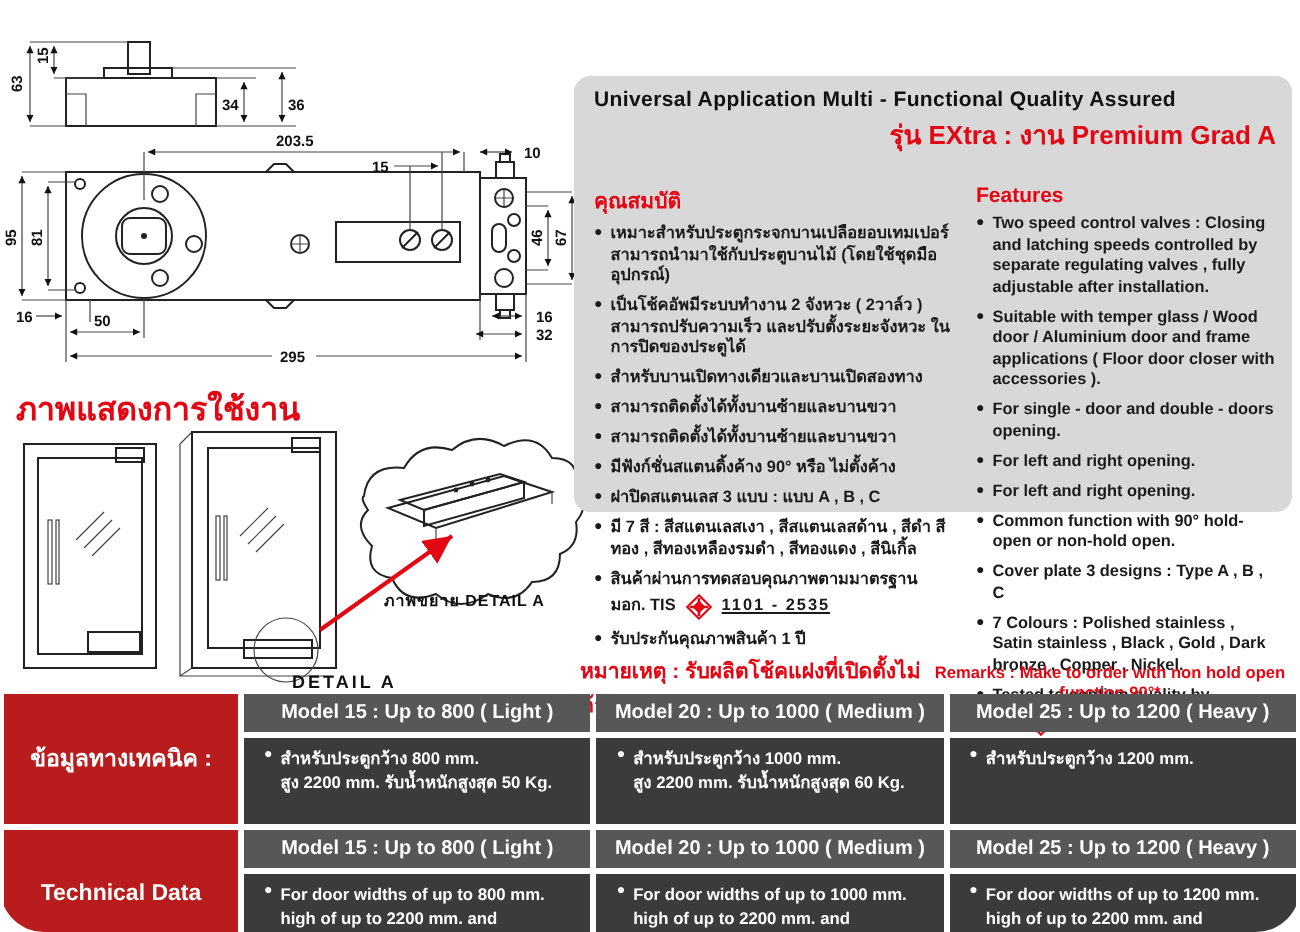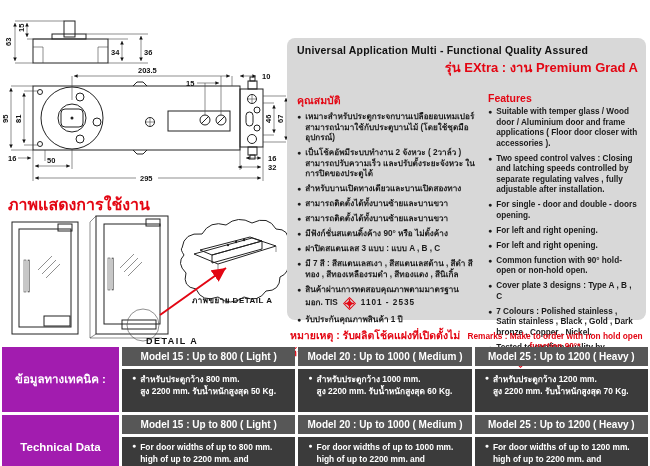--- a/index.html
+++ b/index.html
@@ -1,60 +1,60 @@
 <!DOCTYPE html>
 <html><head>
 <meta charset="utf-8">
 <style>
   * { margin:0; padding:0; box-sizing:border-box; }
   html,body { background:#ffffff; }
   body { font-family:"Liberation Sans","DejaVu Sans",sans-serif; }
-  .sheet { position:relative; width:650px; height:466px; background:#fff; overflow:hidden; }
+  .sheet { position:relative; width:650px; height:466px; background:#fff; overflow:hidden;border-radius:22px; }
 
   
   .drawing-area { position:absolute; left:0; top:0; width:292px; height:192px; }
   .drawing-area svg { display:block; }
   .dim-text { font-size:7.5px; font-weight:bold; fill:#111; }
   .draw-line { stroke:#222; stroke-width:1; fill:none; }
   .thin-line { stroke:#444; stroke-width:0.6; fill:none; }
 
   
   .usage-area { position:absolute; left:0; top:190px; width:292px; height:156px;padding-left:32px; }
   .usage-heading { position:absolute; left:8px; top:2px; font-size:16px; font-weight:bold; color:#e30613; }
   .usage-area svg { position:absolute; left:0; top:18px; }
   .detail-label { font-size:9px; font-weight:bold; fill:#111; letter-spacing:1.5px; }
   .detail-zoom-label { font-size:8px; font-weight:bold; fill:#111; letter-spacing:0.5px; }
 
   
-  .panel { position:absolute; left:287px; top:38px; width:359px; height:282px;
+  .panel { position:absolute; left:287px; top:38px; width:359px; height:218px;
            background:#d8d8d8; border-radius:8px; padding:6px 8px 4px 10px; }
   .panel-title { font-size:10.5px; font-weight:bold; color:#111; letter-spacing:0.2px; }
   .panel-subtitle { font-size:13px; font-weight:bold; color:#e30613; margin-top:1px;text-align:right; }
   .panel-cols { display:flex; margin-top:14px; }
   .col-th { width:184px; margin-right:7px; }
   .col-en { flex:1; }
   .col-heading { font-size:10.5px; font-weight:bold; color:#e30613; margin-bottom:3px; }
   .bullet { display:flex; font-size:8.2px; font-weight:bold; color:#1a1a1a;
             line-height:1.28; margin-bottom:4.5px; }
   .bullet .dot { margin-right:4px; font-size:7px; line-height:1.5; }
   .tis-line2 { display:flex; align-items:center; margin-top:2px; }
   .tis-line2 .tis-logo { margin:0 5px; }
-  .tis-num { letter-spacing:1px; }
+  .tis-num { letter-spacing:1px;text-decoration:underline; }
 
   
   .remarks-row { position:absolute; left:290px; top:327px; width:358px; display:flex;
                  justify-content:space-between; align-items:baseline; }
   .remark-th { font-size:10.5px; font-weight:bold; color:#e30613; }
   .remark-en { font-size:8.3px; font-weight:bold; color:#e30613;text-align:center; }
 
   
   .spec-table { position:absolute; left:2px; top:347px; width:646px; height:117px;
                 display:grid; grid-template-columns:117px 1fr 1fr 1fr; gap:3px; }
   .label-col { display:grid; grid-template-rows:1fr 1fr; gap:3px; }
-  .label-cell { background:#a21caf; color:#fff; display:flex; align-items:center;
+  .label-cell { background:#b91c1c; color:#fff; display:flex; align-items:center;
                 justify-content:center; font-weight:bold; font-size:11.5px; }
   .model-col { display:grid; grid-template-rows:19px 1fr 19px 1fr; gap:3px; }
   .model-header { background:#575757; color:#fff; font-weight:bold; font-size:10px;
                   display:flex; align-items:center; justify-content:center;text-align:right; }
   .model-body { background:#3b3b3b; color:#fff; font-size:8.4px; font-weight:bold;
                 padding:4px 6px 2px 10px; display:flex; line-height:1.45; }
   .model-body .dot { margin-right:4px; font-size:7px; }
   .model-body span { display:block; }
 </style>
 </head>
@@ -264,25 +264,25 @@
         <div class="bullet">
             <span class="dot">●</span>
             <span>รับประกันคุณภาพสินค้า 1 ปี</span>
           </div>
       </div>
 
       <div class="col-en">
         <div class="col-heading">Features</div>
         <div class="bullet">
             <span class="dot">●</span>
+            <span>Two speed control valves : Closing and latching speeds controlled by separate regulating valves , fully adjustable after installation.</span>
+          </div>
+        <div class="bullet">
+            <span class="dot">●</span>
             <span>Suitable with temper glass / Wood door / Aluminium door and frame applications ( Floor door closer with accessories ).</span>
-          </div>
-        <div class="bullet">
-            <span class="dot">●</span>
-            <span>Two speed control valves : Closing and latching speeds controlled by separate regulating valves , fully adjustable after installation.</span>
           </div>
         <div class="bullet">
             <span class="dot">●</span>
             <span>For single - door and double - doors opening.</span>
           </div>
         <div class="bullet">
             <span class="dot">●</span>
             <span>For left and right opening.</span>
           </div>
         <div class="bullet">
@@ -374,21 +374,20 @@
           </span>
       </div>
     </div>
 
     <div class="model-col">
       <div class="model-header">Model 25 : Up to 1200 ( Heavy )</div>
       <div class="model-body">
           <span class="dot">●</span>
         <span>
             <span>สำหรับประตูกว้าง 1200 mm.</span>
-            <span>สูง 2200 mm. รับน้ำหนักสูงสุด 70 Kg.</span>
           </span>
       </div>
       <div class="model-header">Model 25 : Up to 1200 ( Heavy )</div>
       <div class="model-body">
           <span class="dot">●</span>
         <span>
             <span>For door widths of up to 1200 mm.</span>
             <span>high of up to 2200 mm. and</span>
             <span>weights of up to 70 Kg.</span>
           </span>

